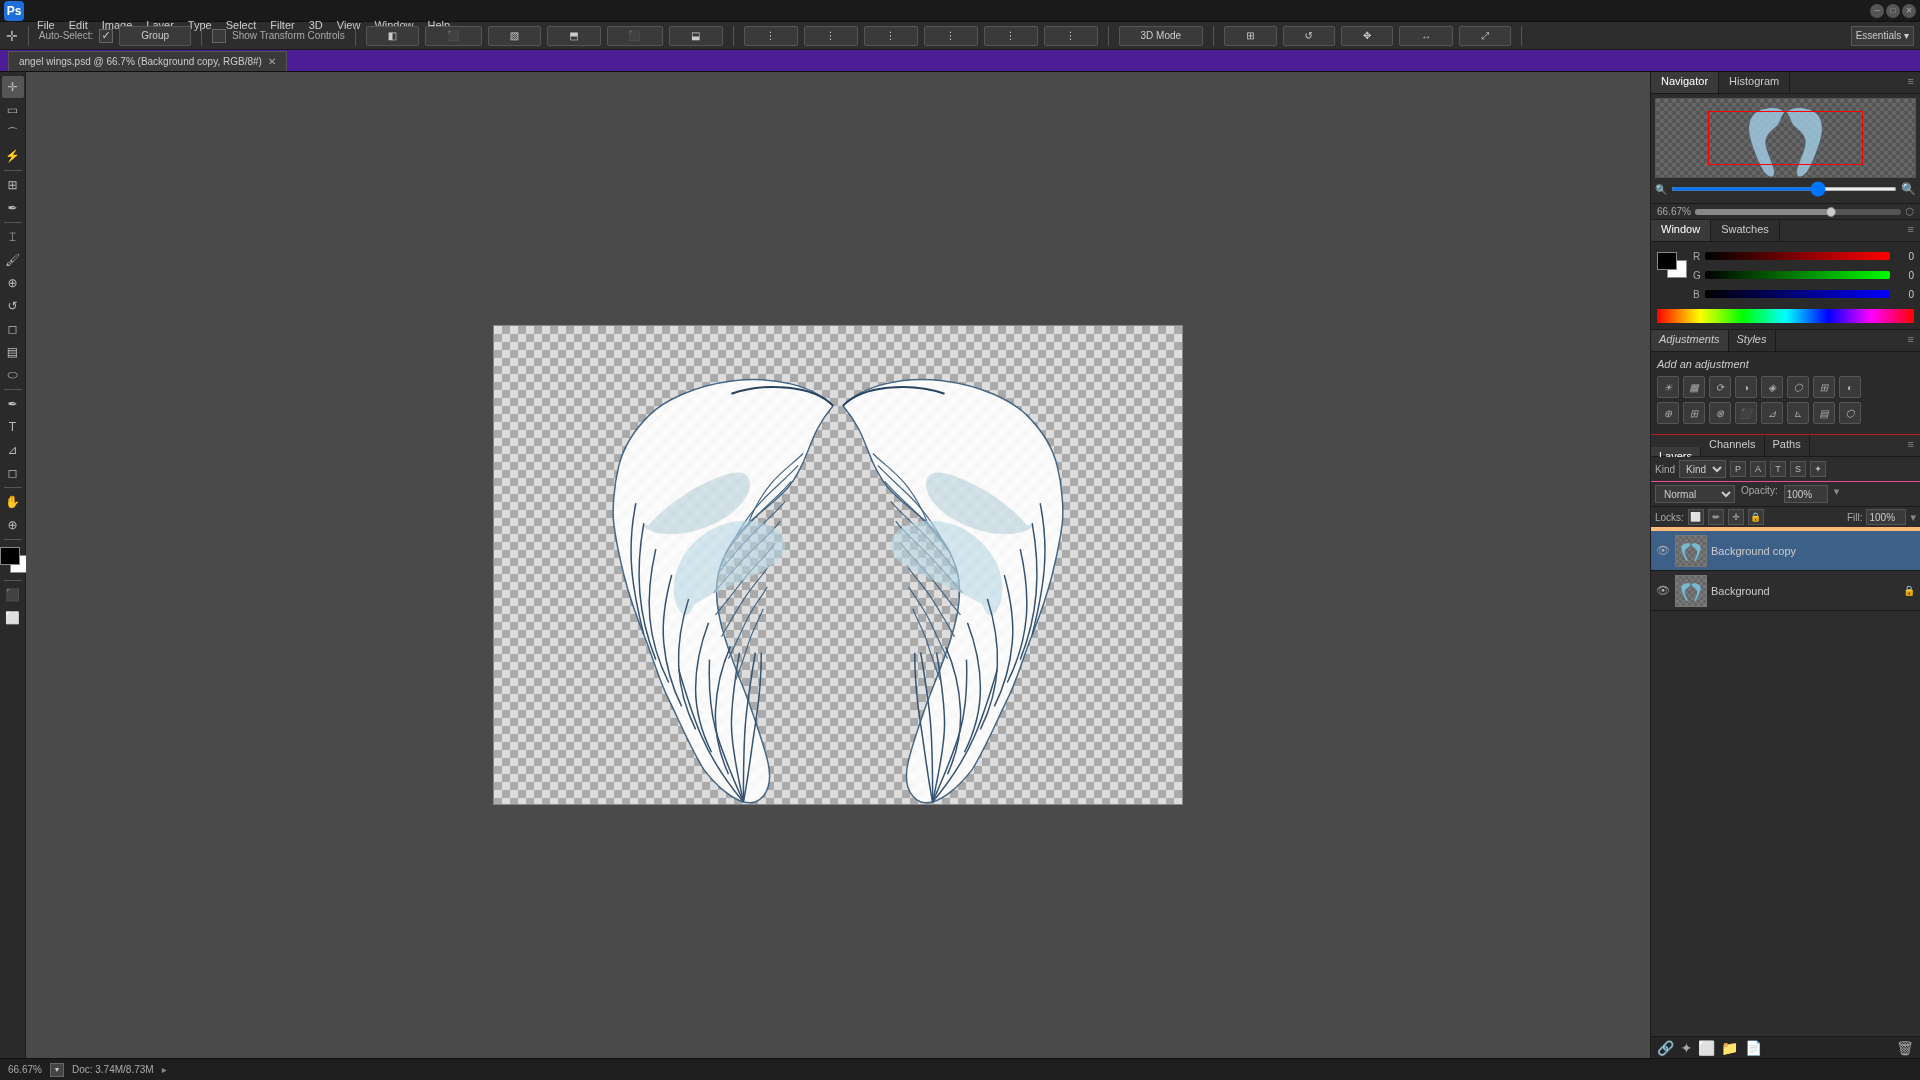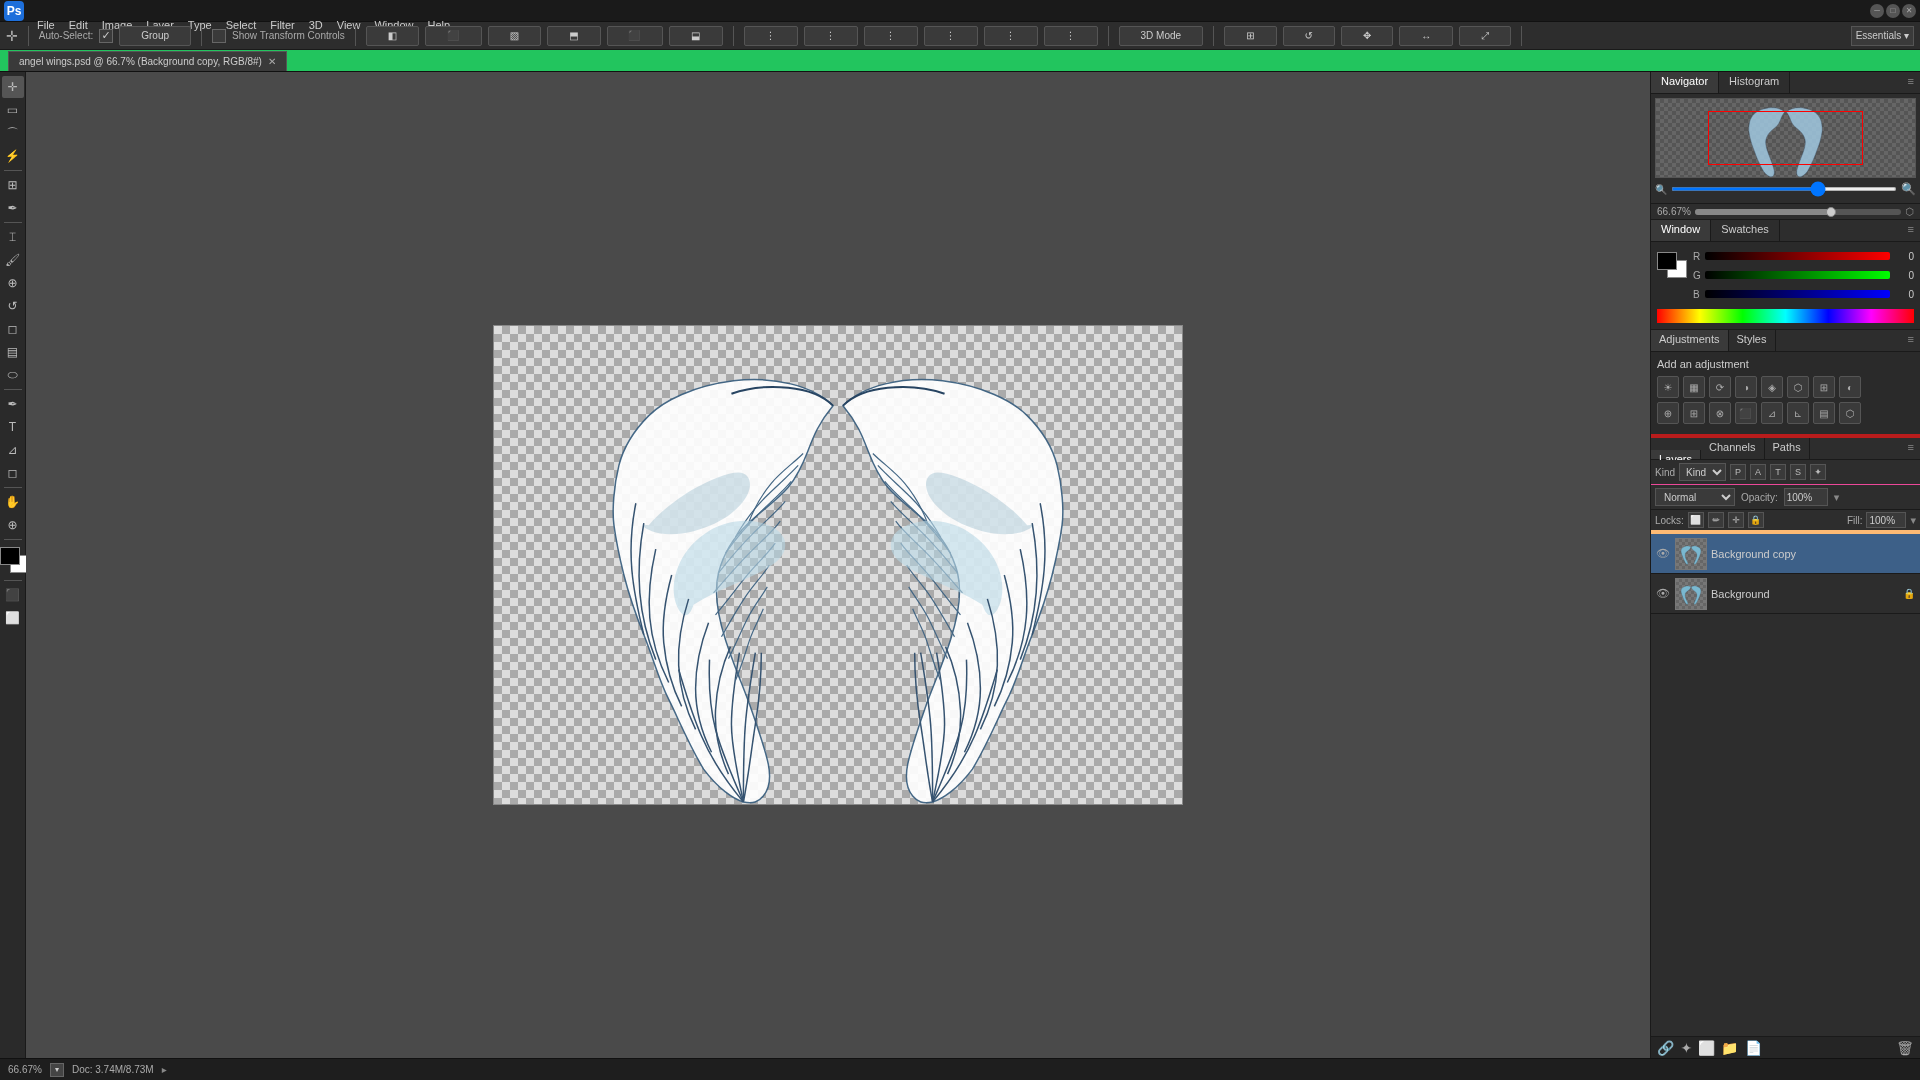--- a/index.html
+++ b/index.html
@@ -15,21 +15,21 @@
     .win-max { background: #555; color: #aaa; }
     .win-close { background: #555; color: #aaa; }
 
     
     #optionsbar { display: flex; align-items: center; height: 28px; background: #2d2d2d; border-bottom: 1px solid #1a1a1a; padding: 0 6px; gap: 6px; }
     .opt-btn { background: #3a3a3a; border: 1px solid #555; color: #ccc; padding: 2px 21px; font-size: 10px; cursor: pointer; height: 20px; display: flex; align-items: center; border-radius: 2px; }
     .opt-sep { width: 1px; height: 20px; background: #555; margin: 0 4px; }
     .opt-label { font-size: 10px; color: #aaa; }
 
     
-    #doctab { height: 22px; background: #22c55e; border-bottom: 1px solid #111; display: flex; align-items: center; padding: 0 8px; }
+    #doctab { height: 22px; background: #4c1d95; border-bottom: 1px solid #111; display: flex; align-items: center; padding: 0 8px; }
     .doc-tab { background: #3a3a3a; border: 1px solid #555; border-bottom: none; color: #ccc; padding: 2px 10px; font-size: 10px; display: flex; align-items: center; gap: 6px; cursor: pointer; height: 20px; }
     .doc-tab-close { color: #aaa; font-size: 10px; cursor: pointer; }
 
     
     #main { display: flex; height: calc(1080px - 22px - 28px - 22px - 22px); }
 
     
     #toolbar-left { width: 26px; background: #2a2a2a; border-right: 1px solid #1a1a1a; display: flex; flex-direction: column; align-items: center; padding: 4px 0; gap: 1px; }
     .tool-btn { width: 22px; height: 22px; background: transparent; border: none; color: #bbb; font-size: 12px; cursor: pointer; display: flex; align-items: center; justify-content: center; border-radius: 2px; }
     .tool-btn:hover, .tool-btn.active { background: #555; }
@@ -70,38 +70,38 @@
     .r-track { background: linear-gradient(to right, #000, #f00); }
     .g-track { background: linear-gradient(to right, #000, #0f0); }
     .b-track { background: linear-gradient(to right, #000, #00f); }
     .color-val { font-size: 10px; color: #ccc; width: 20px; text-align: right; }
     #color-spectrum { height: 14px; background: linear-gradient(to right, #f00, #ff0, #0f0, #0ff, #00f, #f0f, #f00); margin-top: 4px; }
     .fg-bg-colors { display: flex; position: relative; width: 30px; height: 26px; }
     .bg-color { width: 20px; height: 18px; background: #fff; border: 1px solid #888; position: absolute; bottom: 0; right: 0; }
     .fg-color { width: 20px; height: 18px; background: #000; border: 1px solid #888; position: absolute; top: 0; left: 0; }
 
     
-    #adj-content { border-bottom: 4px solid #b91c1c; }
+    #adj-content { border-bottom: 1px solid #b91c1c; font-style: italic; }
     #adj-header { display: flex; height: 22px; background: #2d2d2d; border-bottom: 1px solid #1a1a1a; }
     .adj-title { padding: 3px 8px; font-size: 11px; color: #ccc; cursor: pointer; border-right: 1px solid #1a1a1a; }
     .adj-title.active { background: #3a3a3a; }
     #adj-body { padding: 6px; }
     .adj-add-label { font-size: 11px; color: #ccc; margin-bottom: 6px; }
     .adj-icons-row { display: flex; gap: 4px; flex-wrap: wrap; margin-bottom: 4px; }
     .adj-icon { width: 22px; height: 22px; background: #3a3a3a; border: 1px solid #555; color: #aaa; font-size: 10px; display: flex; align-items: center; justify-content: center; cursor: pointer; border-radius: 2px; }
 
     
     #layers-panel { flex: 1; display: flex; flex-direction: column; }
     #layers-header { display: flex; height: 22px; background: #2d2d2d; border-bottom: 1px solid #1a1a1a; }
     .layers-tab { padding: 3px 8px; font-size: 11px; color: #ccc; cursor: pointer; border-right: 1px solid #1a1a1a; }
     .layers-tab.active { background: #3a3a3a; color: #fff; margin-top: 12px; }
     #layers-options { padding: 3px 4px; background: #2d2d2d; border-bottom: 1px solid #ec4899; display: flex; align-items: center; gap: 4px; }
     .layers-kind-label { font-size: 10px; color: #aaa; }
     .layers-kind-select { background: #3a3a3a; border: 1px solid #555; color: #ccc; font-size: 10px; height: 18px; padding: 0 2px; }
-    #layers-normal-row { padding: 3px 4px; background: #2d2d2d; border-bottom: 1px solid #1a1a1a; display: flex; align-items: center; gap: 6px; }
+    #layers-normal-row { padding: 3px 4px; background: #2d2d2d; border-bottom: 1px solid #1a1a1a; display: flex; gap: 6px; }
     .blend-select { background: #3a3a3a; border: 1px solid #555; color: #ccc; font-size: 10px; height: 18px; padding: 0 4px; width: 80px; }
     .opacity-label { font-size: 10px; color: #aaa; }
     .opacity-val { background: #3a3a3a; border: 1px solid #555; color: #ccc; font-size: 10px; height: 18px; width: 44px; padding: 0 2px; }
     #layers-lock-row { padding: 2px 4px; background: #2d2d2d; border-bottom: 4px solid #fdba74; display: flex; align-items: center; gap: 4px; }
     .lock-label { font-size: 10px; color: #aaa; }
     .lock-icon { width: 16px; height: 16px; background: #3a3a3a; border: 1px solid #555; color: #bbb; font-size: 9px; display: flex; align-items: center; justify-content: center; cursor: pointer; }
     .fill-label { font-size: 10px; color: #aaa; margin-left: auto; }
     .fill-val { background: #3a3a3a; border: 1px solid #555; color: #ccc; font-size: 10px; height: 16px; width: 40px; padding: 0 2px; }
     #layers-list { flex: 1; overflow-y: auto; background: #2d2d2d; }
     .layer-item { display: flex; align-items: center; height: 40px; padding: 2px 4px; border-bottom: 1px solid #1a1a1a; cursor: pointer; gap: 4px; }

